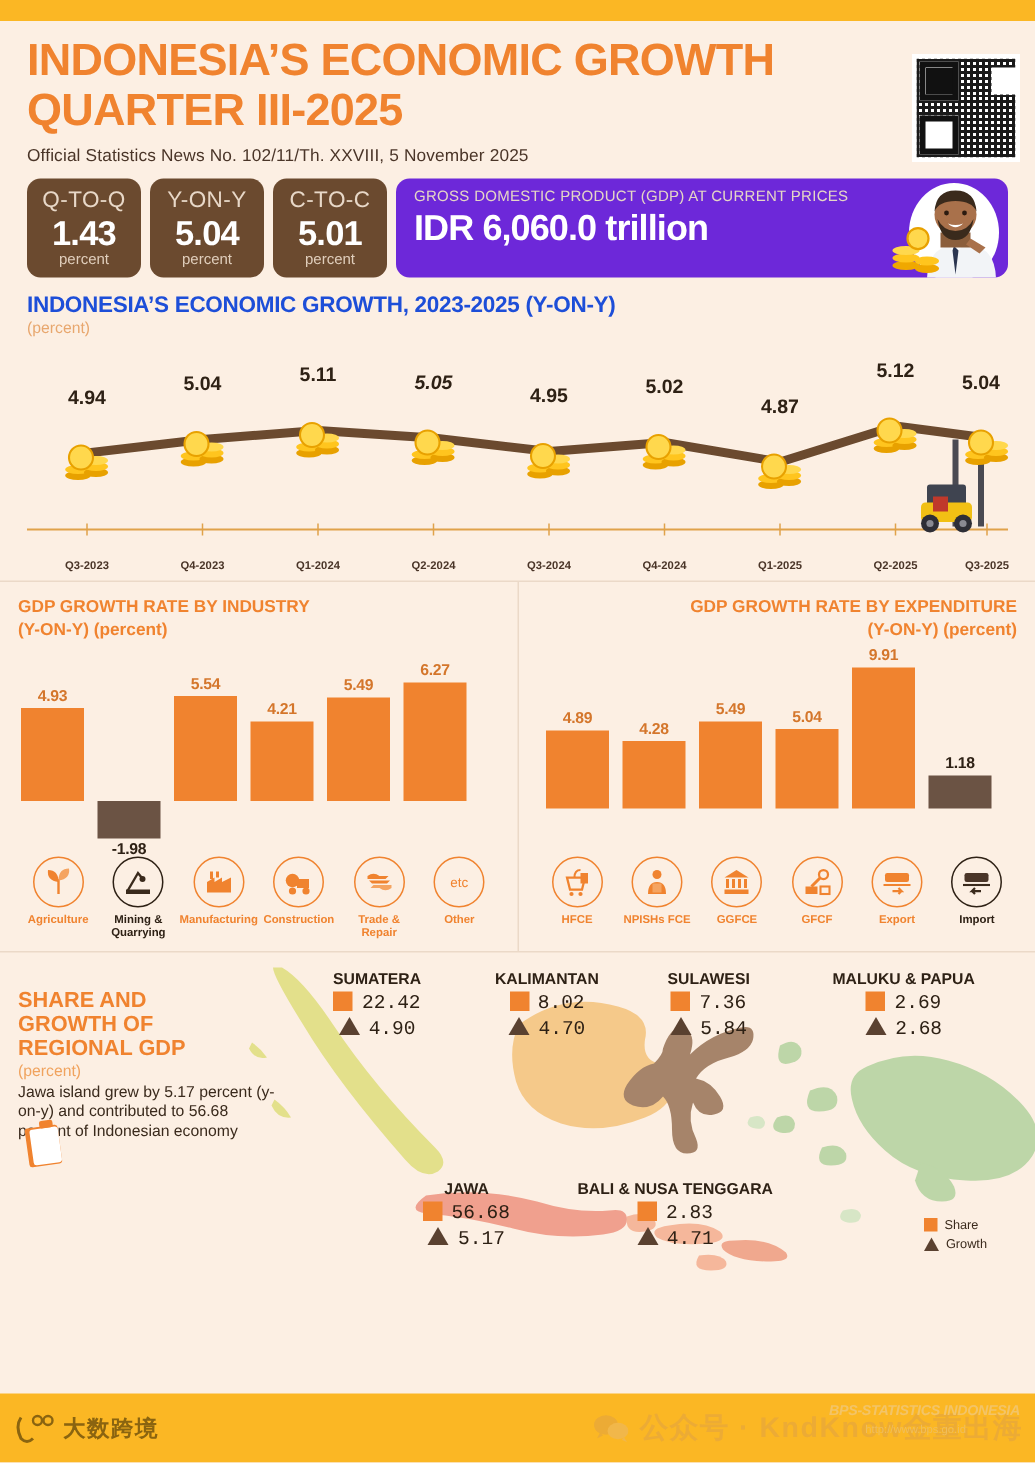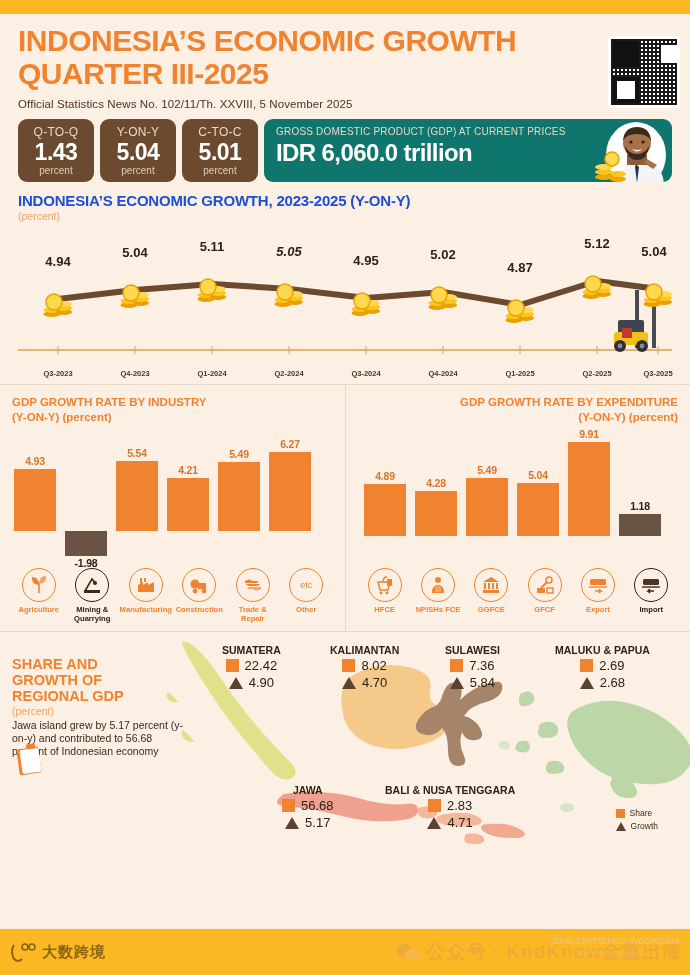--- a/index.html
+++ b/index.html
@@ -40,25 +40,25 @@
   }
   .qr::before{ left:2px; top:2px; box-shadow: 44px 0 0 -4px #fff, 44px 0 0 0 #111 inset;}
   .qr::after{ left:2px; bottom:2px;}
 
   
   .kpis { display: flex; gap: 6px; margin: 9px 18px 0 18px; }
   .kpi {
     background: #6B4A2F; border-radius: 9px; color: #fff;
     width: 76px; padding: 6px 2px 6px 2px; text-align: center;
   }
-  .kpi-label { font-size: 12px; color: #E8D8C8; letter-spacing: .3px; }
+  .kpi-label { font-size: 15px; color: #E8D8C8; letter-spacing: .3px; }
   .kpi-value { font-size: 23px; font-weight: bold; line-height: 26px; letter-spacing: -.5px; }
   .kpi-unit { font-size: 10px; color: #E0CEBC; }
   .gdp {
-    flex: 1; background: #0f766e; border-radius: 9px; color: #fff;
+    flex: 1; background: #6d28d9; border-radius: 9px; color: #fff;
     padding: 7px 12px; position: relative; overflow: hidden;
   }
   .gdp-label { font-size: 10px; color: #E5D6C6; letter-spacing: .2px; }
   .gdp-value { font-size: 24px; font-weight: bold; letter-spacing: -.6px; margin-top: 2px; }
   .banker { position: absolute; right: 2px; top: -4px; width: 78px; height: 72px; }
 
   
   .sec-line { padding: 10px 18px 0 18px; }
   .sec-title { font-size: 15px; font-weight: bold; color: #1d4ed8; letter-spacing: -.2px; }
   .sec-sub { font-size: 10.5px; color: #E8A76E; margin-top: 1px; }
@@ -102,21 +102,21 @@
   .mapsec { position: relative; height: 233px; border-top: 1px solid #EBD9C8; overflow: hidden; }
   .mapsvg { position: absolute; left: 0; top: 0; }
   .mapintro { position: absolute; left: 12px; top: 24px; width: 175px; }
   .mi-t { font-size: 14.5px; font-weight: bold; color: #F0832F; line-height: 16px; }
   .mi-sub { font-size: 10.5px; color: #F0A35E; margin-top: 1px; }
   .mi-p { font-size: 10.5px; color: #3A2A1C; line-height: 13px; margin-top: 2px; }
   .clip { position: absolute; left: 12px; top: 108px; width: 36px; height: 36px; }
 
   .reg { position: absolute; }
   .reg-name { font-size: 10.5px; font-weight: bold; color: #2E2115; white-space: nowrap; text-align: center; }
-  .reg-row { display: flex; align-items: center; gap: 6px; margin-top: 2px; justify-content: center; }
+  .reg-row { display: flex; gap: 6px; margin-top: 2px; justify-content: center; font-family: Liberation Mono, monospace; }
   .sw { width: 13px; height: 13px; background: #F0832F; }
   .tri { width: 0; height: 0; border-left: 7px solid transparent; border-right: 7px solid transparent; border-bottom: 12px solid #5A4130; }
   .reg-v { font-size: 13px; color: #2E2115; }
   .legend { position: absolute; right: 32px; bottom: 30px; font-size: 8.5px; color: #3A2A1C; }
   .legend div { display: flex; align-items: center; gap: 5px; margin-bottom: 3px; }
   .legend .sw { width: 9px; height: 9px; }
   .legend .tri { border-left-width: 5px; border-right-width: 5px; border-bottom-width: 9px; }
 
   
   .footer {

